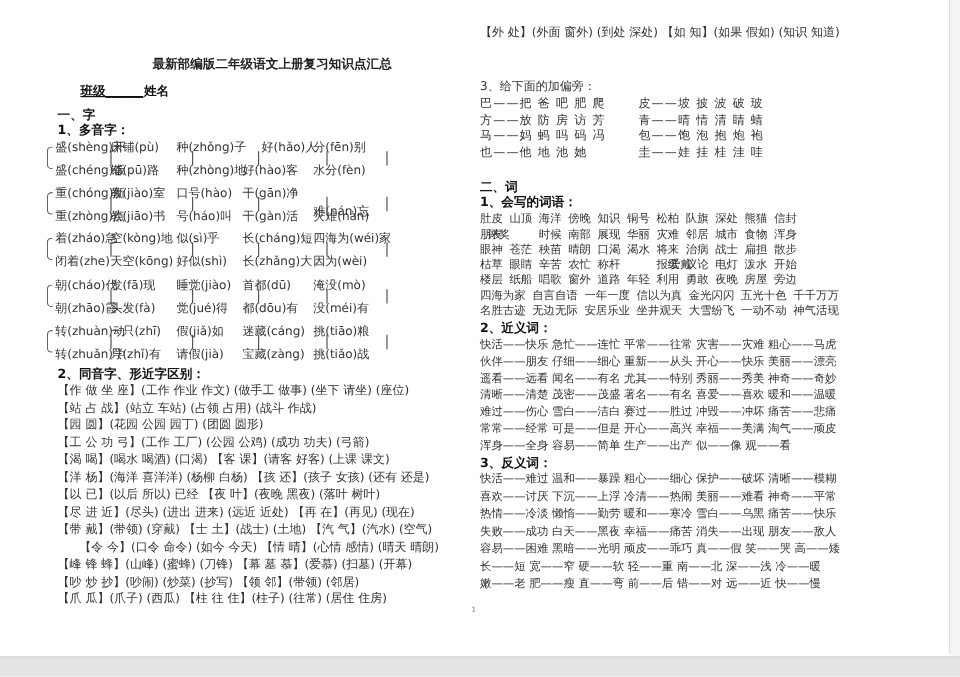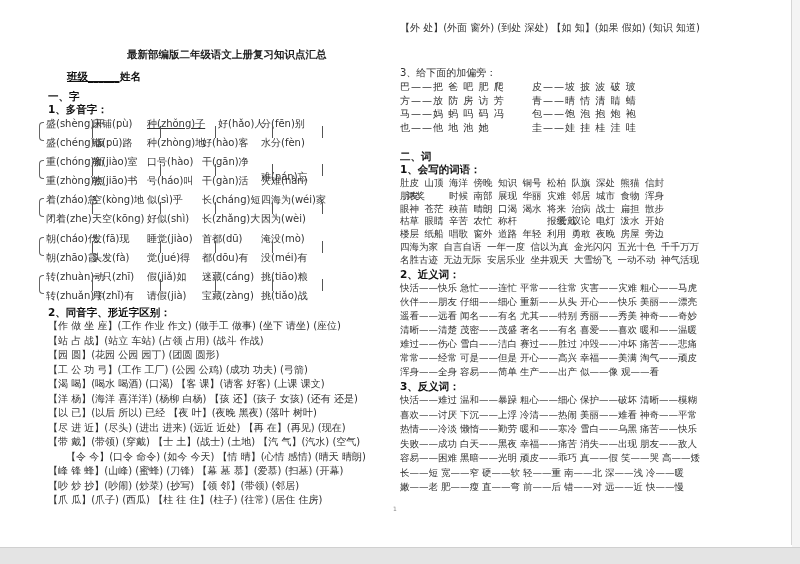--- a/index.html
+++ b/index.html
@@ -31,21 +31,21 @@
   <div class="line h" style="left:67px; top:70px;text-decoration:underline;">班级______</div>
   <div class="line h" style="left:120px; top:70px;">姓名</div>
 
   <div class="line h" style="left:48px; top:90px;">一、字</div>
   <div class="line h" style="left:48px; top:103px;">1、多音字：</div>
 
   <div id="poly">
       <div class="bracket" style="left: 39px; top: 122px; height: 17px;"></div>
       <div class="cell" style="left: 46px; top: 118px;">盛(shèng)开</div>
       <div class="cell" style="left: 92px; top: 118px;">床铺(pù)</div>
-      <div class="cell" style="left: 147px; top: 118px; text-decoration: underline;">种(zhǒng)子</div>
+      <div class="cell" style="left: 147px; top: 118px;">种(zhǒng)子</div>
       <div class="cell" style="left: 202px; top: 118px; padding-left: 16px;">好(hǎo)人</div>
       <div class="cell" style="left: 261px; top: 118px;">分(fēn)别</div>
       <div class="cell" style="left: 46px; top: 137px;">盛(chéng)饭</div>
       <div class="cell" style="left: 92px; top: 137px;">铺(pū)路</div>
       <div class="cell" style="left: 147px; top: 137px;">种(zhòng)地</div>
       <div class="cell" style="left: 202px; top: 137px;">好(hào)客</div>
       <div class="cell" style="left: 261px; top: 137px; text-align: center;">水分(fèn)</div>
       <div class="vtick" style="left: 92px; top: 126px; height: 12px;"></div>
       <div class="vtick" style="left: 160px; top: 126px; height: 12px;"></div>
       <div class="vtick" style="left: 215px; top: 126px; height: 12px;"></div>

